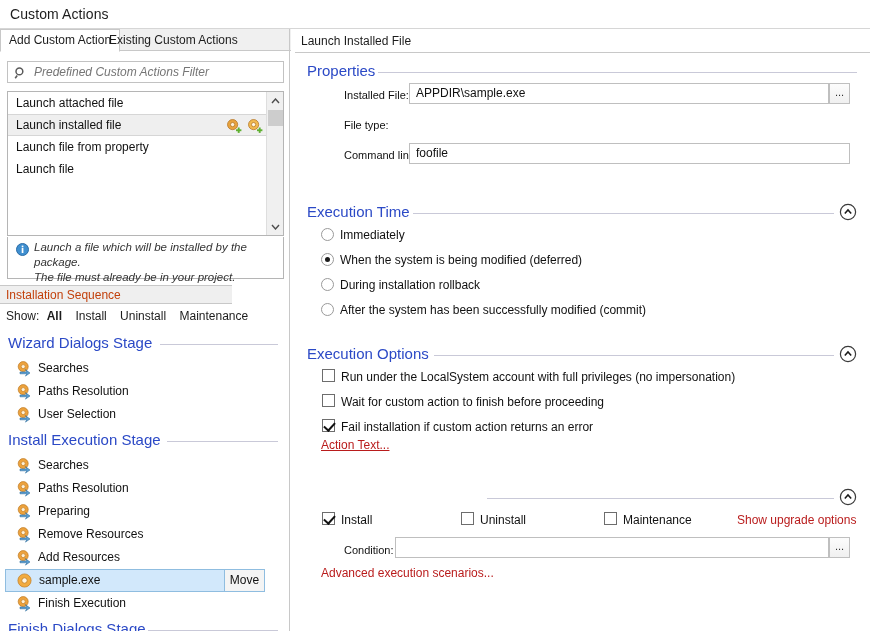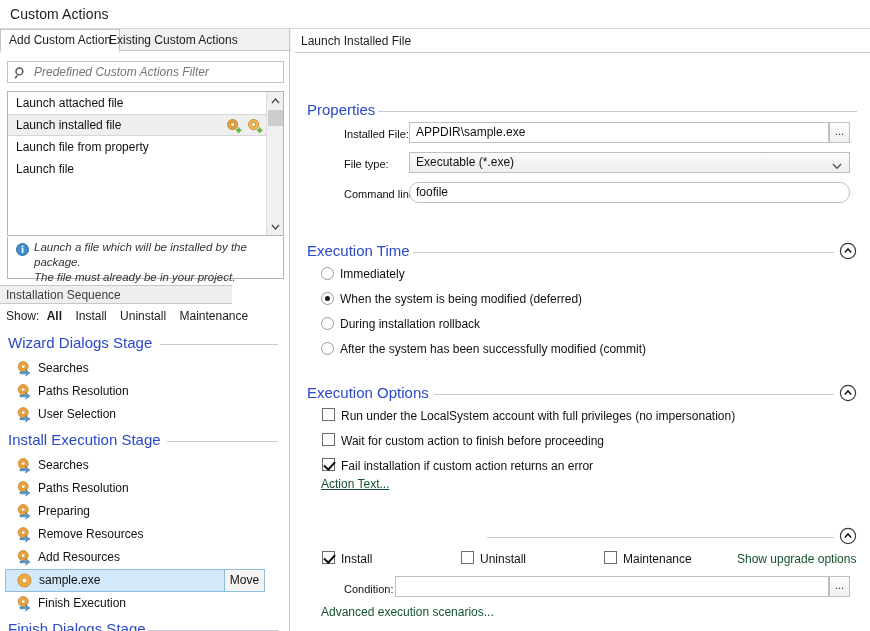--- a/index.html
+++ b/index.html
@@ -109,21 +109,21 @@
   .info-icon { position: absolute; left: 8px; top: 6px; width: 13px; height: 13px; }
   .info-text {
     position: absolute; left: 26px; top: 3px; width: 245px;
     font-size: 11.5px; font-style: italic; color: #333; line-height: 15px;
   }
 
   
   .seq-hdr {
     position: absolute; left: 0; top: 256px; width: 232px; height: 19px;
     background: #efefef; border-top: 1px solid #c8c8c8; border-bottom: 1px solid #c8c8c8;
-    line-height: 18px; padding-left: 6px; font-size: 12px; color: #404040;
+    line-height: 18px; padding-left: 6px; font-size: 12px; color: #c2410c;
   }
   .show-bar {
     position: absolute; left: 0; top: 280px; width: 290px; height: 18px;
     font-size: 12px; color: #1c1c1c; padding-left: 6px;
   }
   .show-bar span { margin-right: 10px; }
   .show-bar .lbl { margin-right: 4px; }
   .show-bar .on { font-weight: bold; }
 
   
@@ -166,21 +166,21 @@
   .right-col { position: absolute; left: 291px; top: 29px; width: 579px; height: 602px; background: #fff; }
   .panel-hdr {
     position: absolute; left: 4px; top: 2px; width: 575px; height: 22px;
     border-bottom: 1px solid #c8c8c8;
     font-size: 12px; line-height: 20px; padding-left: 6px; color: #1c1c1c;
   }
 
   .group { position: absolute; left: 0; width: 579px; }
   .group-title {
     position: relative; height: 22px; color: #2b49c6; font-size: 15px;
-    padding-left: 16px; line-height: 20px; white-space: nowrap; margin-top: 39px;
+    padding-left: 16px; line-height: 20px; white-space: nowrap;
   }
   .group-title .rule {
     position: absolute; top: 11px; height: 1px; background: #c9c9d8;
   }
   .collapse-btn {
     position: absolute; right: 13px; top: 1px; width: 18px; height: 18px;
   }
 
   .frow { position: relative; height: 26px; }
   .flabel {
@@ -221,21 +221,21 @@
   .cbox.on::after {
     content: ""; position: absolute; left: 3px; top: 0px;
     width: 5px; height: 9px;
     border: solid #111; border-width: 0 2px 2px 0;
     transform: rotate(42deg);
   }
   .opt-label {
     position: absolute; font-size: 12px; color: #111; line-height: 15px; white-space: nowrap;
   }
   .link {
-    position: absolute; font-size: 12px; color: #14532d; white-space: nowrap;
+    position: absolute; font-size: 12px; color: #b91c1c; white-space: nowrap;
   }
   .link.ul { text-decoration: underline; }
 </style>
 </head>
 <body>
 
 <div id="root">
 
   <div class="win-title">Custom Actions</div>
   <div class="title-rule"></div>
@@ -481,33 +481,25 @@
       </div>
 
       <div class="frow" style="height:30px;">
         <span class="flabel" style="left:30px; top:2px;">Installed File:</span>
         <div class="ftext" style="left:118px; top:0; width:420px;">APPDIR\sample.exe</div>
         <div class="dots-btn" style="left:538px; top:0;">...</div>
       </div>
 
       <div class="frow" style="height:30px;">
         <span class="flabel" style="left:30px; top:2px;">File type:</span>
-        <div class="fselect" style="left:118px; top:0; width:441px;">
-          <span>Executable (*.exe)</span>
-          <span class="chev">
-            <svg width="10" height="7" viewBox="0 0 10 7">
-                <polyline points="1,1 5,5.2 9,1" fill="none" stroke="#555" stroke-width="1.5"></polyline>
-              </svg>
-          </span>
-        </div>
       </div>
 
       <div class="frow" style="height:28px;">
         <span class="flabel" style="left:30px; top:2px;">Command line:</span>
-        <div class="ftext" style="left:118px; top:0; width:441px;border-radius:10px;">foofile</div>
+        <div class="ftext" style="left:118px; top:0; width:441px;">foofile</div>
       </div>
     </div>
 
     <div class="group" style="top:173px;">
       <div class="group-title">
         <span>Execution Time</span>
         <span class="rule" style="left:122px; right:36px;"></span>
         <span class="collapse-btn">
           <svg width="18" height="18" viewBox="0 0 18 18">
             <circle cx="9" cy="9" r="7.6" fill="#fff" stroke="#3a3a3a" stroke-width="1.2"></circle>

